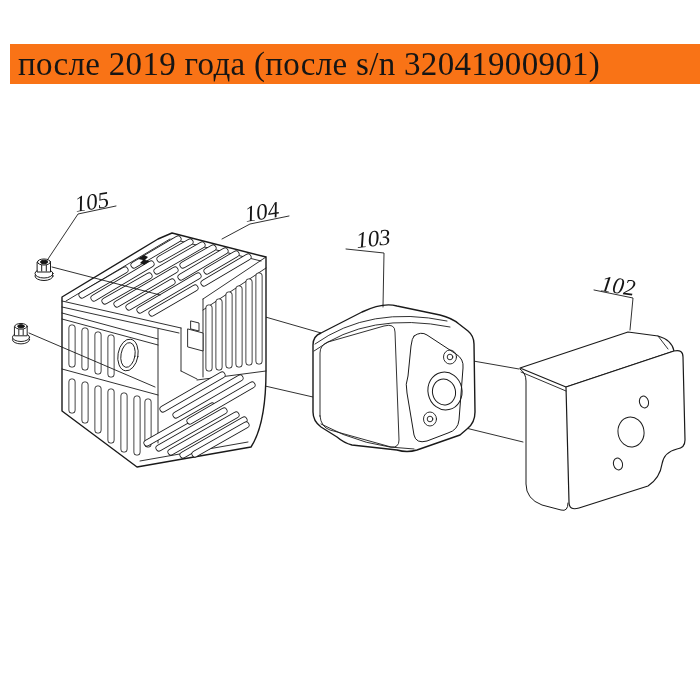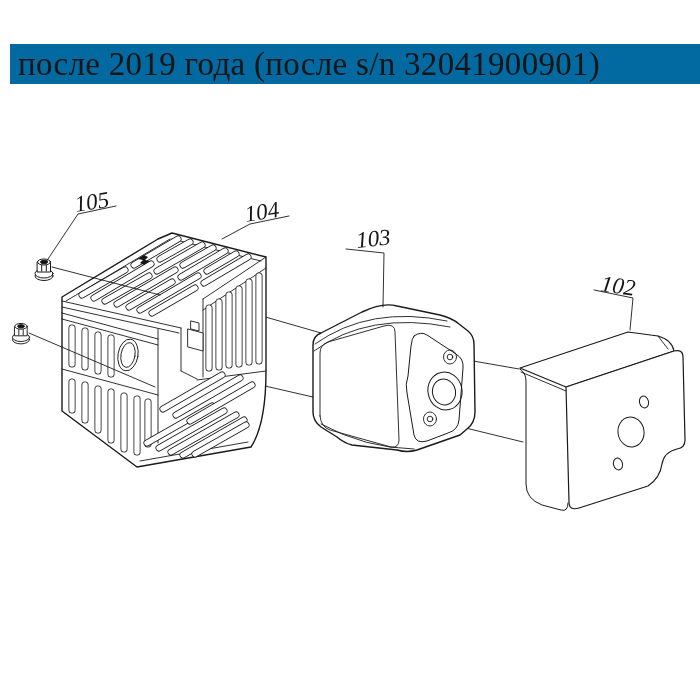--- a/index.html
+++ b/index.html
@@ -1,18 +1,18 @@
 <!DOCTYPE html>
 <html><head>
 <meta charset="utf-8">
 <style>
   html,body{margin:0;padding:0;background:#ffffff;}
   .stage{position:relative;width:700px;height:700px;background:#ffffff;overflow:hidden;
          font-family:"Liberation Serif", serif;}
-  .banner{position:absolute;left:10px;top:44px;width:690px;height:40px;background:#0369a1;
+  .banner{position:absolute;left:10px;top:44px;width:690px;height:40px;background:#f97316;
           display:flex;align-items:center;}
   .banner span{font-size:33px;color:#151515;white-space:nowrap;padding-left:8px;letter-spacing:.3px;}
   svg{position:absolute;left:0;top:0;}
   text.plabel{font-family:"Liberation Serif", serif;font-style:italic;font-size:23px;fill:#151515;}
 </style>
 </head>
 <body>
 
 <div class="stage">
 

